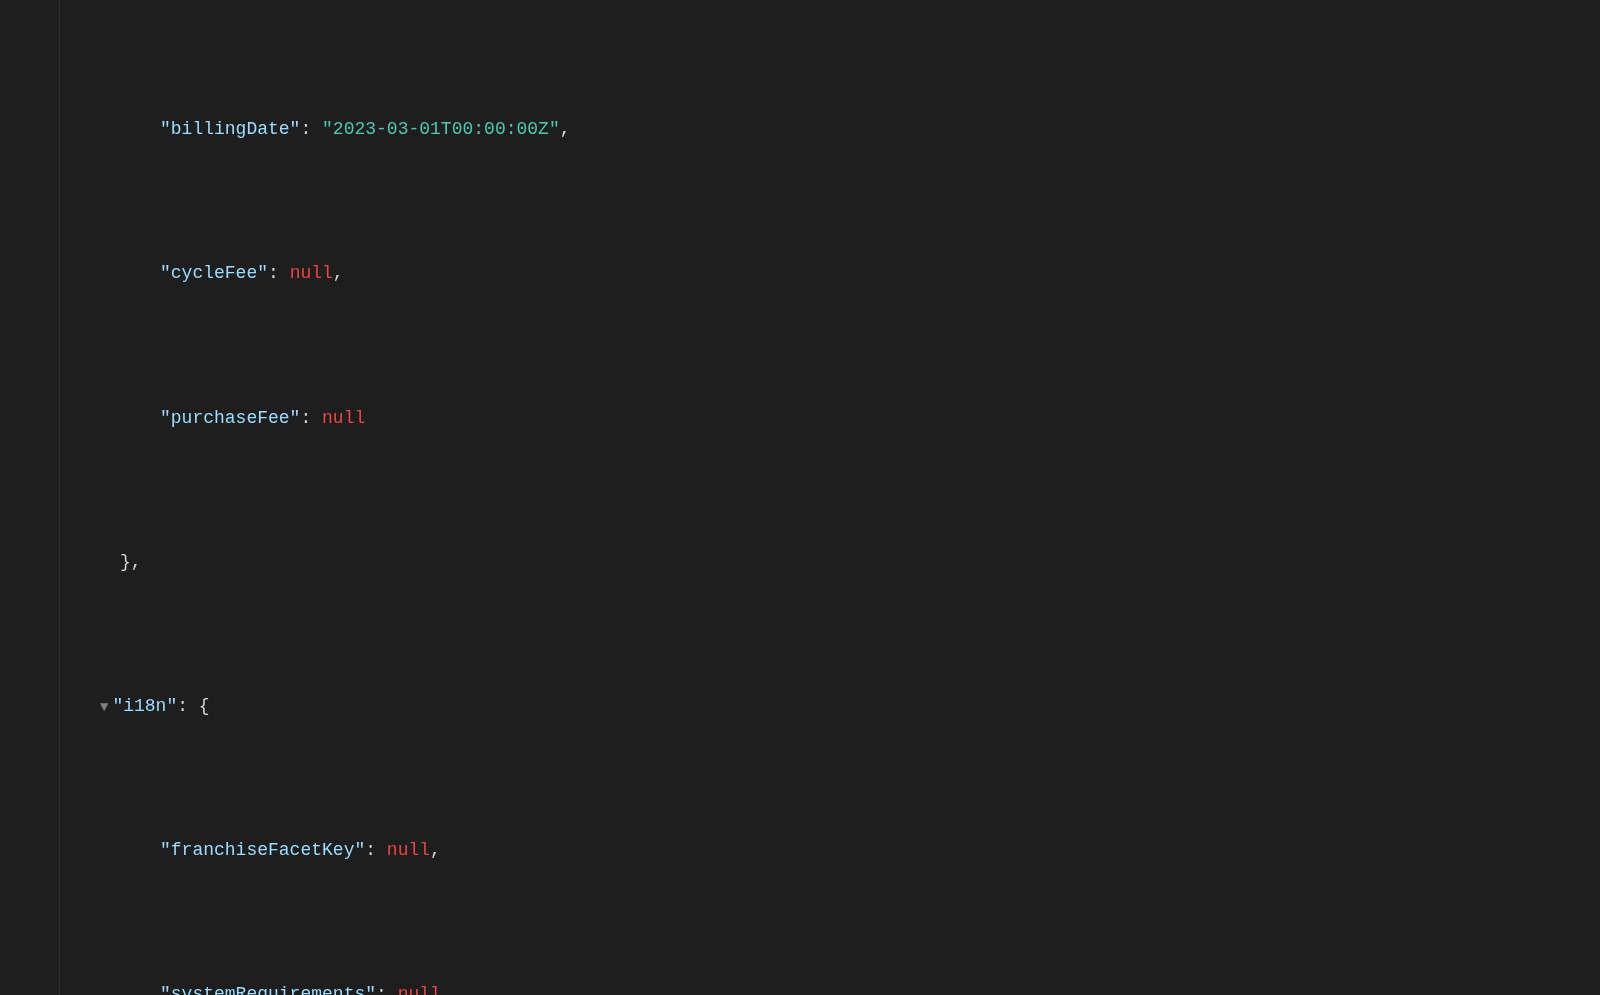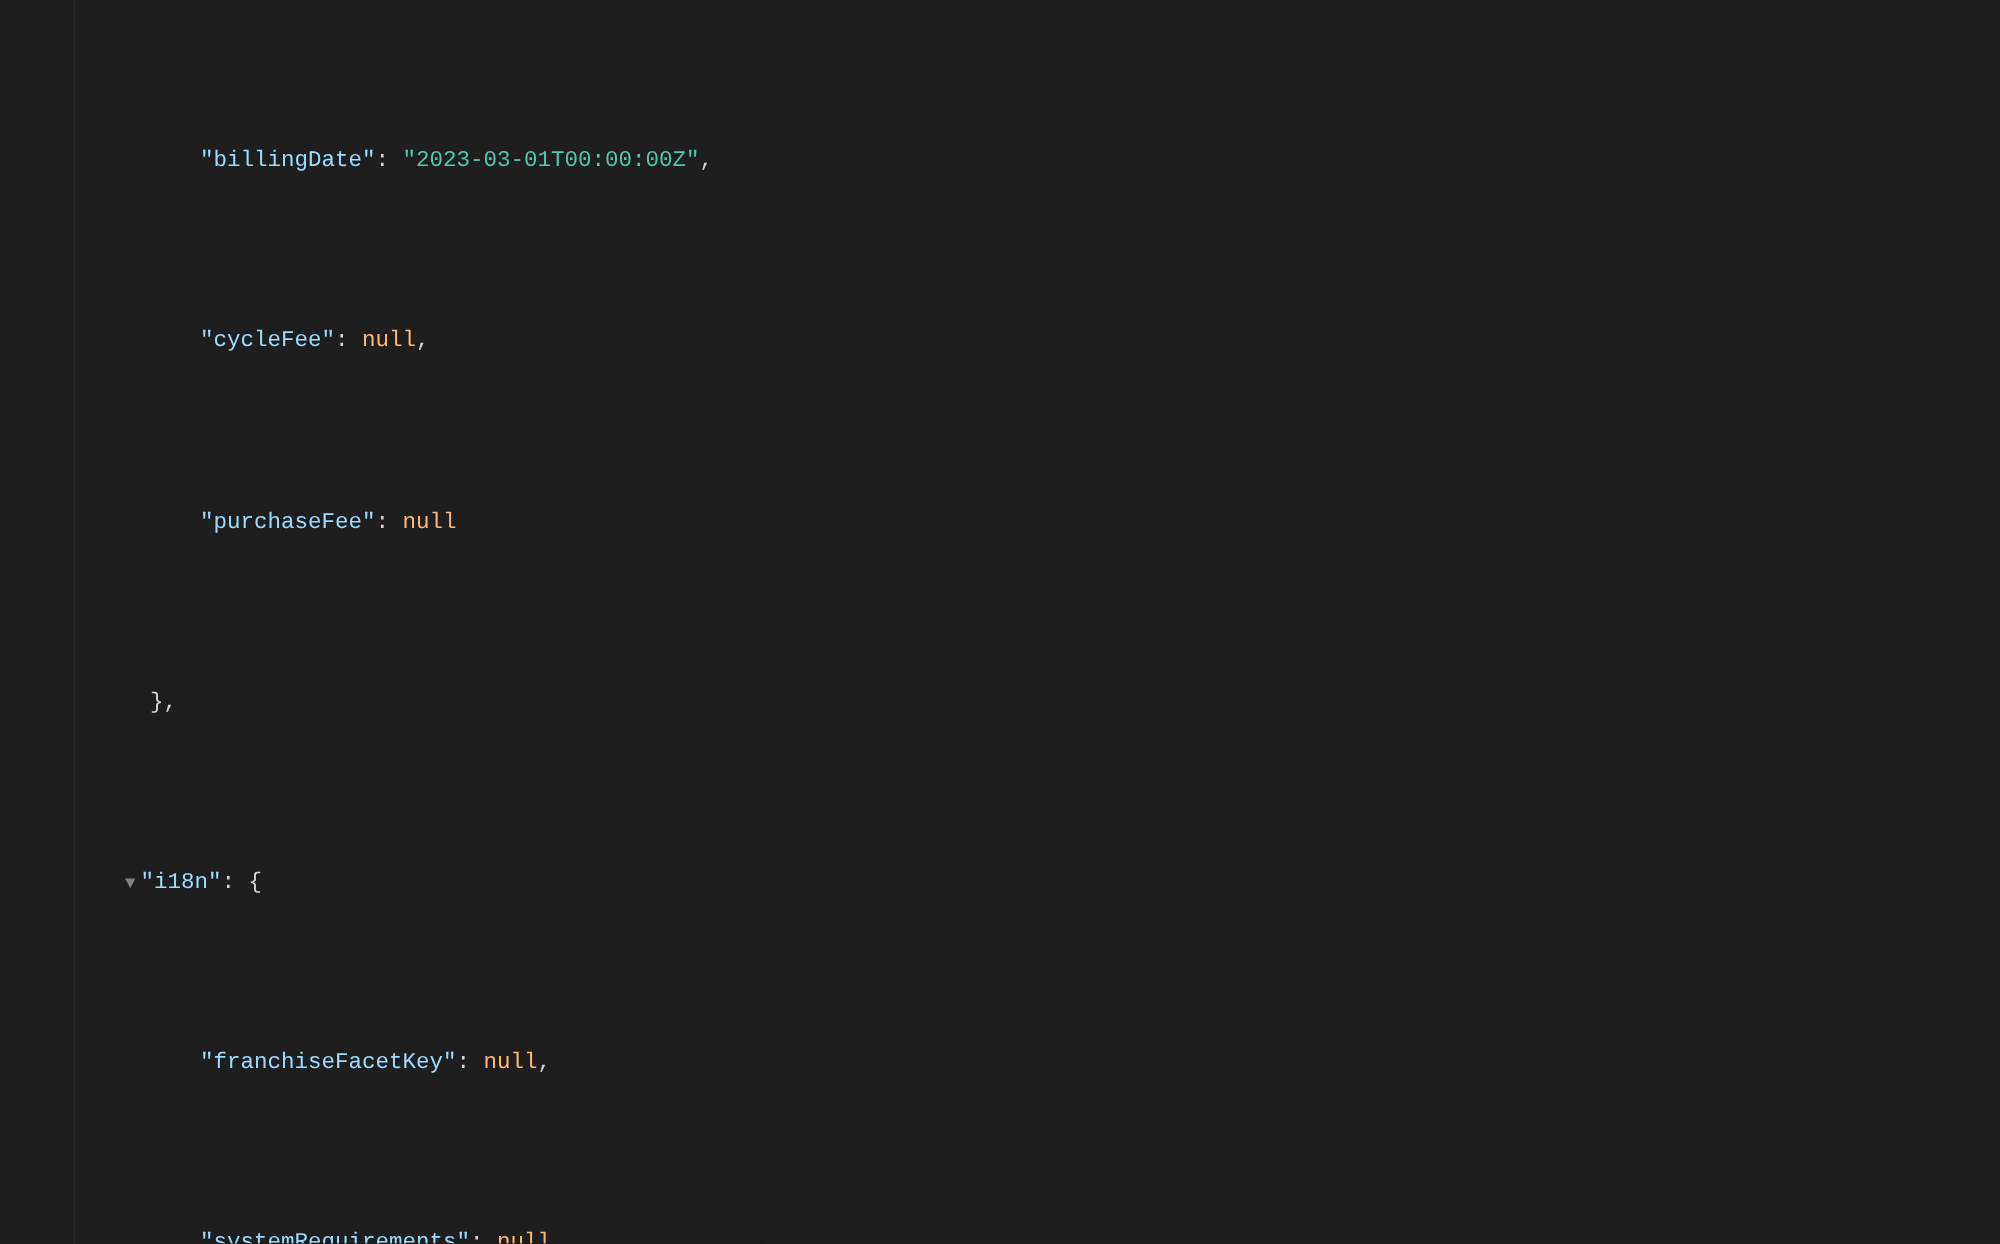--- a/index.html
+++ b/index.html
@@ -47,21 +47,21 @@
 
     .line {
       display: flex;
       align-items: baseline;
       min-height: 29px;
     }
     .indent-2 { padding-left: 80px; }
 
     .key { color: #9cdcfe; }
     .string-val { color: #4ec9b0; }
-    .null-val { color: #fdba74; }
+    .null-val { color: #ef4444; }
     .punctuation { color: #d4d4d4; }
     .brace { color: #d4d4d4; }
     .collapse-arrow {
       color: #808080;
       margin-right: 4px;
       font-size: 14px;
       display: inline-block;
     }
     .collapse-arrow.open::before { content: '▼'; }
   </style>

